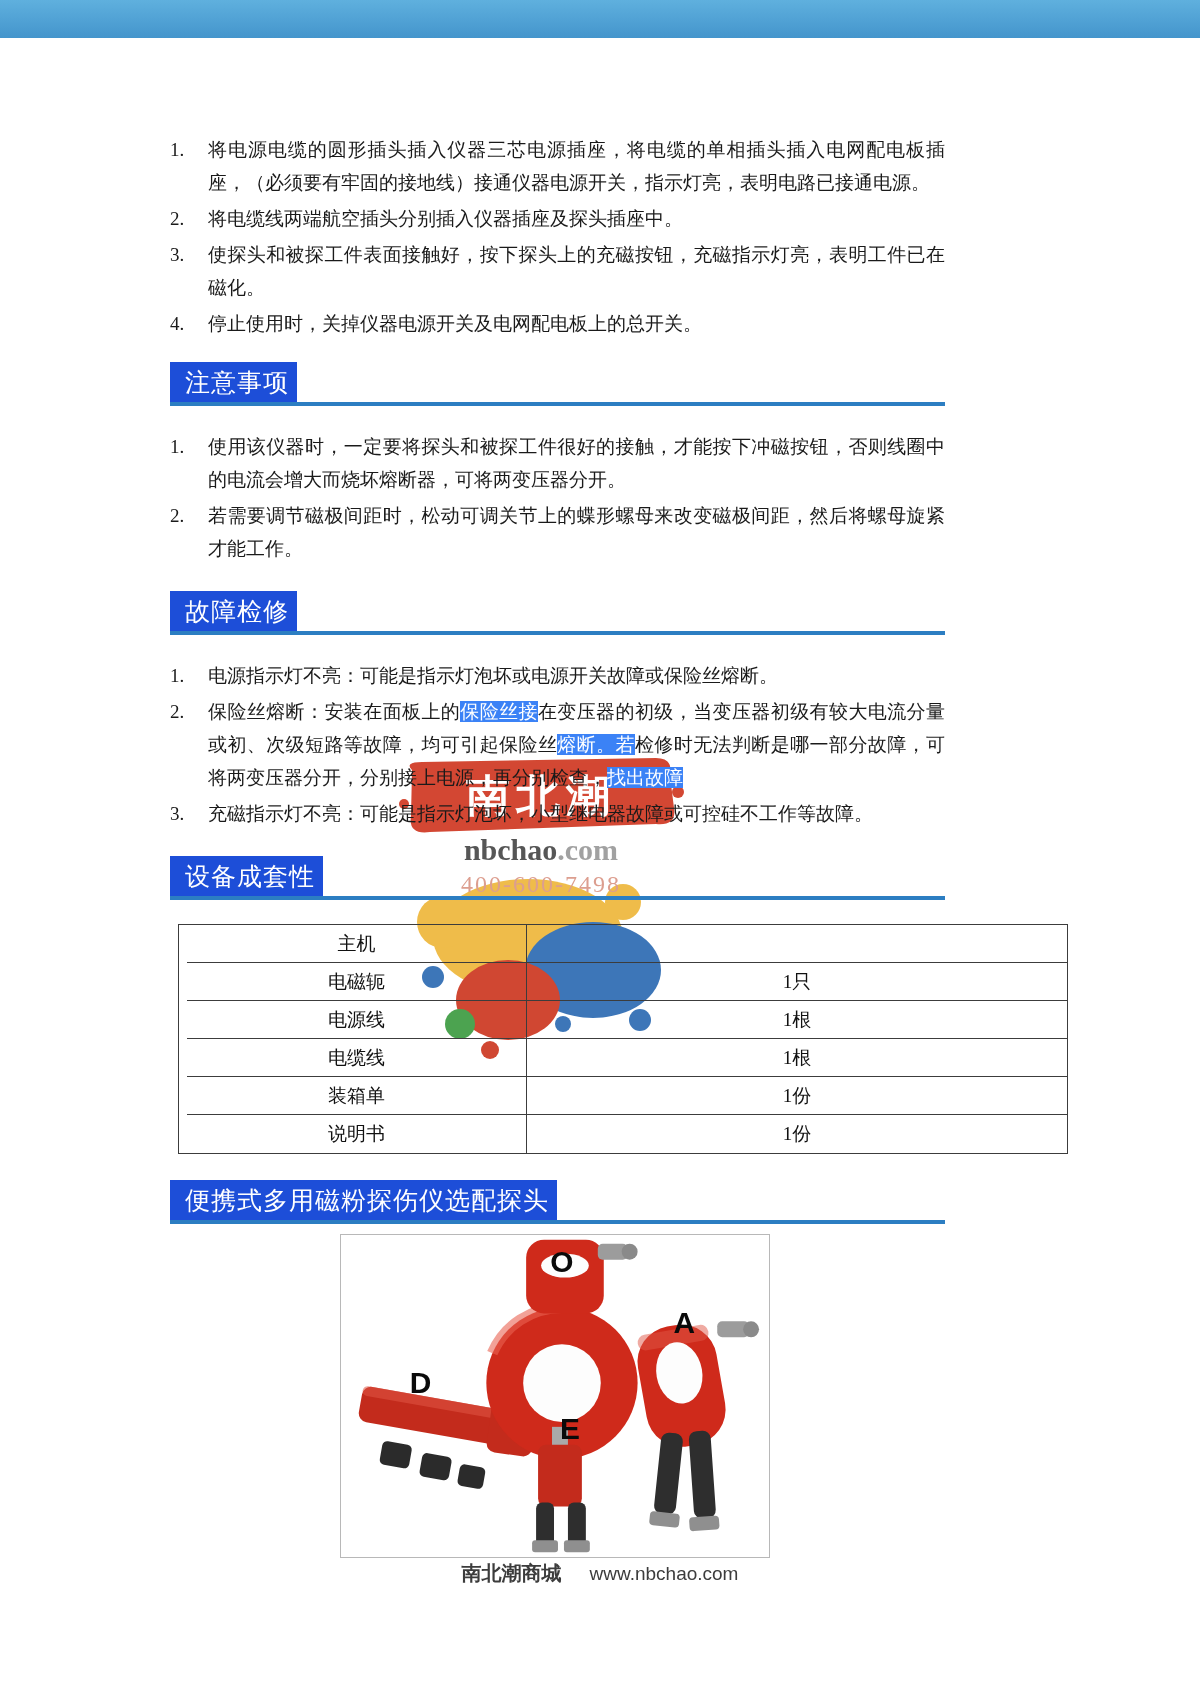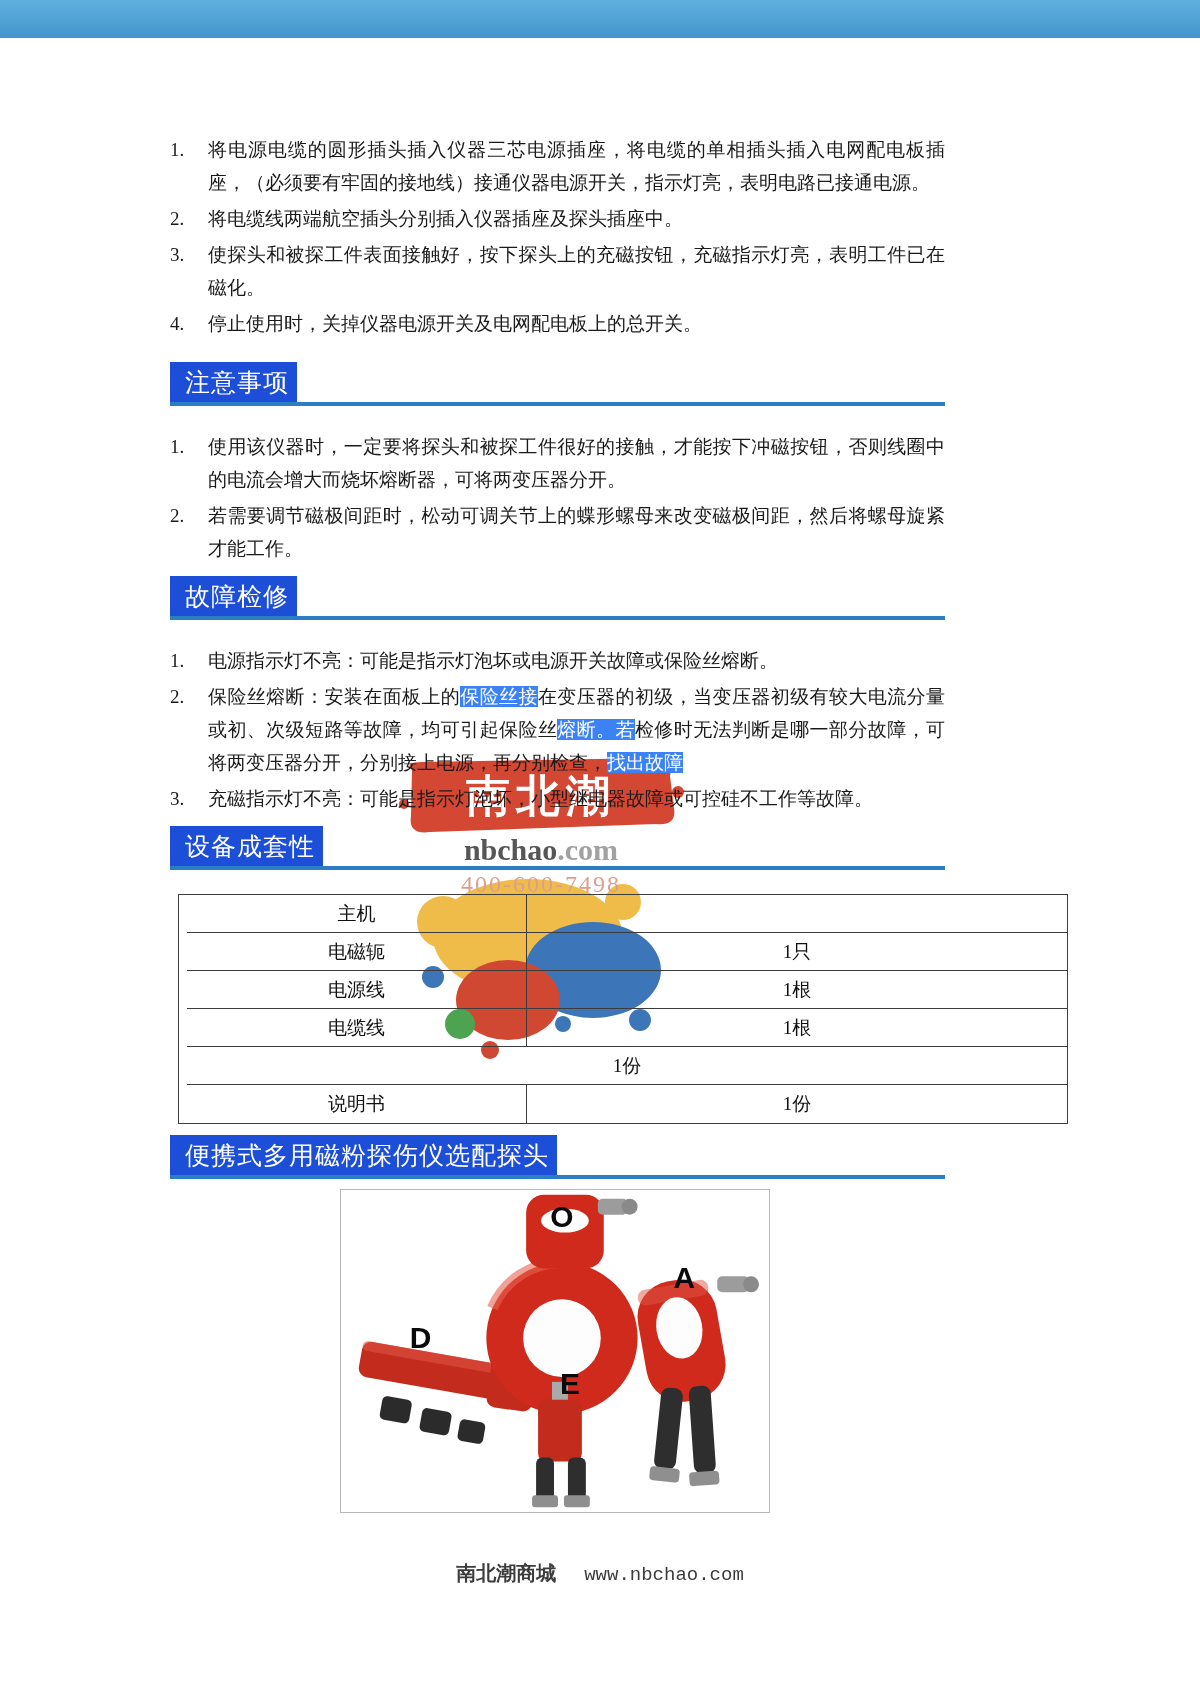--- a/index.html
+++ b/index.html
@@ -19,36 +19,36 @@
   .li .num { flex:0 0 38px; font-size:19px; line-height:33px; }
   .li .txt { flex:1; font-size:19px; line-height:33px; text-align:justify; }
   .hl { background:#3b82f6; color:#ffffff; }
 
   .sec { border-bottom:4px solid #2c7ec2; }
   .sec .t { display:inline-block; background:#1d4ed8; color:#ffffff; font-size:25px;
             padding:4px 8px 3px 15px; letter-spacing:1px; }
   .mt-intro { margin-top:95px; }
   .mt-sec1 { margin-top:22px; }
   .mt-list { margin-top:24px; }
-  .mt-sec  { margin-top:11px;text-decoration:underline; }
+  .mt-sec  { margin-top:26px;text-decoration:underline; }
 
   .spec-table { width:890px; margin:24px 0 4px 8px; border:1px solid #3c3c3c; background:transparent;padding-left:8px; }
   .spec-row { display:flex; border-bottom:1px solid #3c3c3c; height:38px; }
   .spec-row:last-child { border-bottom:none; }
   .spec-cell { display:flex; align-items:center; justify-content:center; font-size:19px; color:#111; }
   .spec-cell.name { flex:0 0 340px; border-right:1px solid #3c3c3c; }
   .spec-cell.qty { flex:1; }
 
   .figure { width:430px; height:324px; margin:10px 0 0 170px; border:1px solid #b8b8b8;
             background:#ffffff; position:relative; }
 
   .footer { position:absolute; left:0; right:0; top:1560px; display:flex; justify-content:center;
             align-items:baseline; gap:28px; font-size:20px; color:#3c3c3c; z-index:2; }
   .footer .brand { font-weight:600; }
-  .footer .url { font-family:Liberation Mono, monospace; font-size:19px; }
+  .footer .url { font-family:Liberation Sans, sans-serif; font-size:19px; }
 </style>
 </head>
 <body>
 
 <div class="topbar"></div>
 
 <div class="watermark">
   <svg viewBox="0 0 330 312" width="330" height="312">
     <g opacity="0.93">
       <ellipse cx="150" cy="185" rx="95" ry="58" fill="#eeb83d"></ellipse>
@@ -137,20 +137,21 @@
     </div>
     <div class="spec-row">
       <div class="spec-cell name">电源线</div>
       <div class="spec-cell qty">1根</div>
     </div>
     <div class="spec-row">
       <div class="spec-cell name">电缆线</div>
       <div class="spec-cell qty">1根</div>
     </div>
     <div class="spec-row">
+      <div class="spec-cell name">装箱单</div>
       <div class="spec-cell qty">1份</div>
     </div>
     <div class="spec-row">
       <div class="spec-cell name">说明书</div>
       <div class="spec-cell qty">1份</div>
     </div>
   </div>
 
   <div class="sec mt-sec">
     <span class="t">便携式多用磁粉探伤仪选配探头</span>

